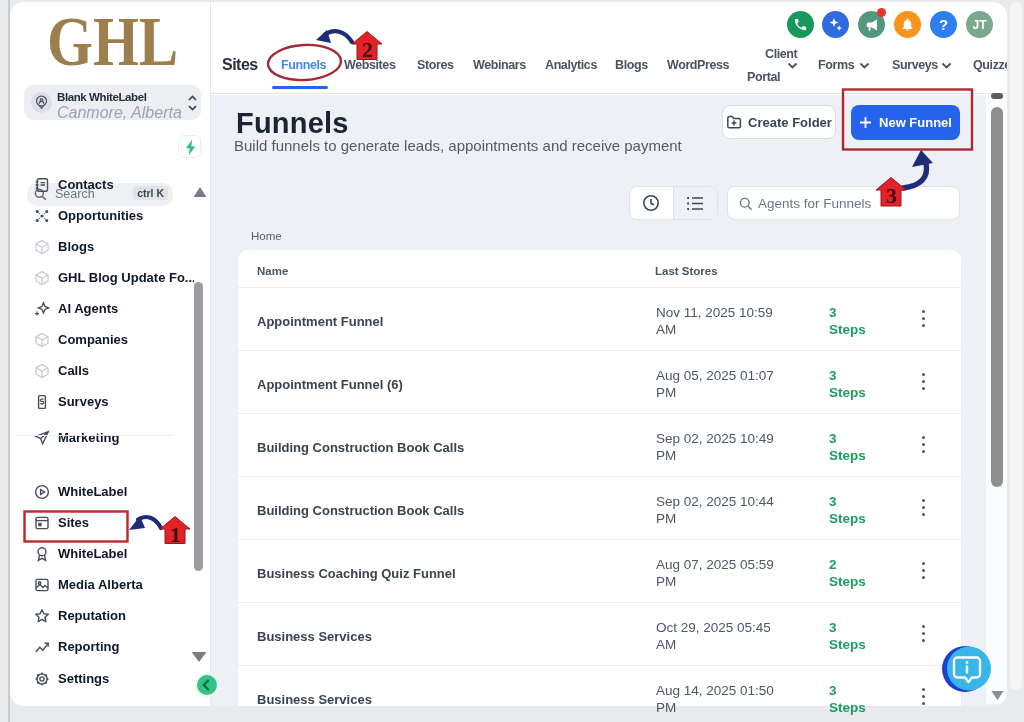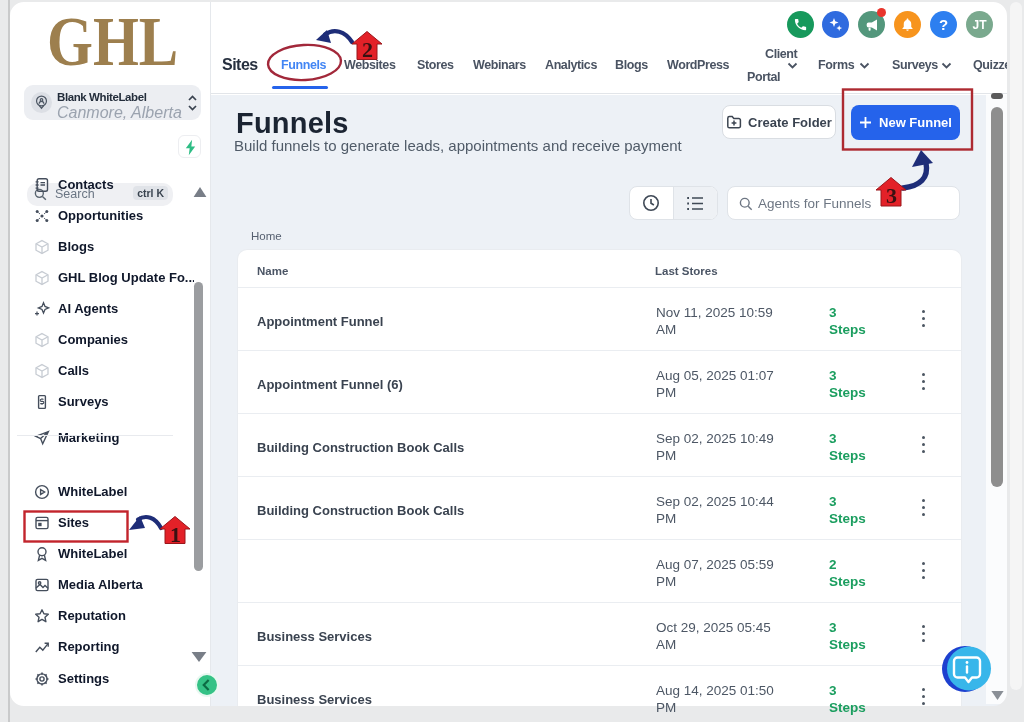--- a/index.html
+++ b/index.html
@@ -349,20 +349,21 @@
     <div class="nm">Building Construction Book Calls</div>
     <div class="dt">Sep 02, 2025 10:44<br>PM</div>
     <div class="st">3<br>Steps</div>
     <div class="dots">
         <i></i>
         <i></i>
         <i></i>
       </div>
   </div>
   <div class="row" style="top:289px">
+    <div class="nm">Business Coaching Quiz Funnel</div>
     <div class="dt">Aug 07, 2025 05:59<br>PM</div>
     <div class="st">2<br>Steps</div>
     <div class="dots">
         <i></i>
         <i></i>
         <i></i>
       </div>
   </div>
   <div class="row" style="top:352px">
     <div class="nm">Business Services</div>

